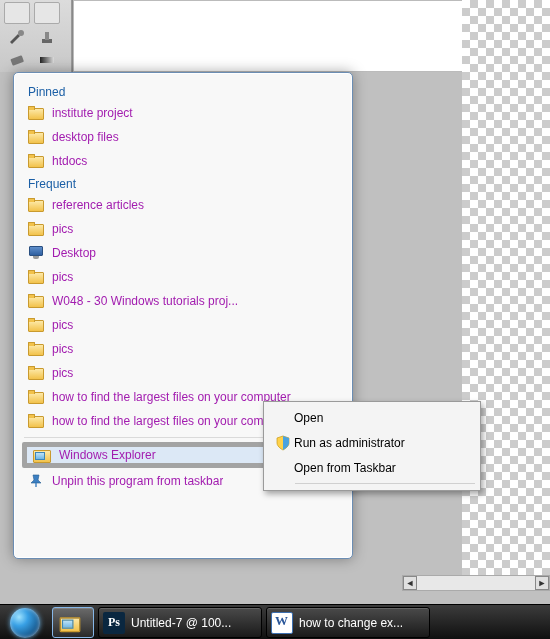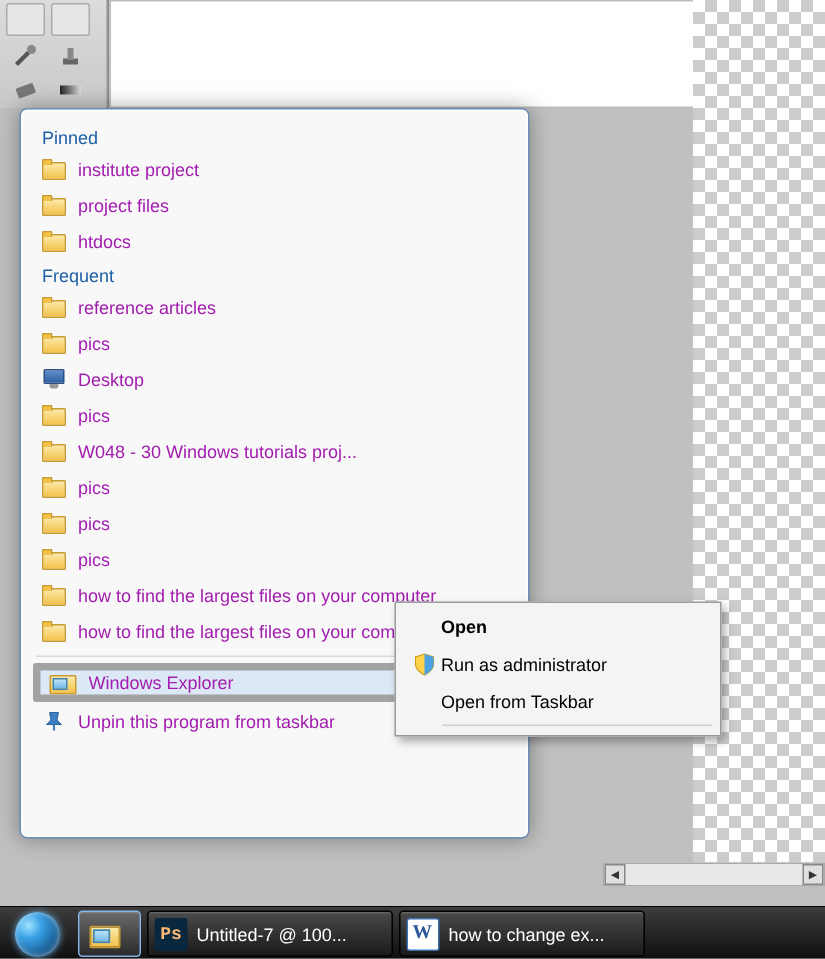--- a/index.html
+++ b/index.html
@@ -40,29 +40,29 @@
 .explorerico::before{content:"";position:absolute;left:0;top:3px;width:18px;height:13px;background:linear-gradient(#FDE9A8,#F2C24B);border:1px solid #C99A2E;border-radius:1px;box-sizing:border-box}
 .explorerico::after{content:"";position:absolute;left:2px;top:5px;width:10px;height:8px;background:linear-gradient(#BDE2F7,#6FB7E6);border:1px solid #3C86B8;box-sizing:border-box}
 .pinico{width:16px;height:16px;position:relative;display:block}
 .pinico svg{width:16px;height:16px}
 
 .ctx{position:absolute;left:263px;top:401px;width:218px;background:#F4F4F4;border:1px solid #9A9A9A;box-shadow:2px 3px 6px rgba(0,0,0,.35);padding:3px;box-sizing:border-box}
 .ctx .citem{display:flex;align-items:center;height:23px;border:1px solid transparent;border-radius:2px;padding:0 4px;font-size:12px;color:#000}
 .ctx .citem .cicon{width:22px;display:flex;justify-content:center}
 .ctx .citem.hi{background:#E8F0FA;border:1px solid #AECFF7}
 .ctx .csep{height:1px;background:#D0D0D0;margin:3px 2px 3px 28px}
-.ctx .bold{font-weight:700}
+.ctx .bold{font-weight:400}
 
 .taskbar{position:absolute;left:0;top:604px;width:550px;height:35px;background:linear-gradient(#3C3C3C,#0E0E0E);border-top:1px solid #000;display:flex;align-items:center}
 .startbtn{width:50px;height:35px;display:flex;align-items:center;justify-content:center}
 .orb{width:30px;height:30px;border-radius:50%;background:radial-gradient(circle at 30% 30%,#9FE3FF 0%,#38A0E5 30%,#185A8F 70%,#0B2B47 100%);box-shadow:0 0 5px rgba(120,200,255,.8),inset 0 0 4px rgba(255,255,255,.6);position:relative}
 .tbtn2{height:29px;margin:0 2px;border:1px solid #000;border-radius:3px;background:linear-gradient(#4A4A4A,#1A1A1A);display:flex;align-items:center;padding:0 8px 0 4px;color:#fff;font-size:12px;box-shadow:inset 0 1px 0 rgba(255,255,255,.15)}
 .tbtn2 .appico{width:22px;height:22px;margin-right:6px;display:flex;align-items:center;justify-content:center;border-radius:2px}
 .tbtn2.iconly{padding:0 6px}
-.psico{background:#0A2740;color:#fdba74;font-weight:700;font-size:12px;font-family:Liberation Mono, monospace}
+.psico{background:#0A2740;color:#ffffff;font-weight:700;font-size:12px;font-family:Liberation Serif, serif}
 .wdico{background:#fff;border:1px solid #3C6FB0;position:relative;box-sizing:border-box}
 .wdico::after{content:"W";position:absolute;left:3px;top:0px;color:#2B579A;font-weight:700;font-family:Georgia;font-size:13px}
 .shield{width:16px;height:16px}
 </style>
 </head>
 <body>
 
 <div class="stage">
   <div class="appbg">
     <div class="toolstrip">
@@ -99,21 +99,21 @@
   </div>
 
   <div class="jumplist">
     <div class="hdr">Pinned</div>
     <div class="item">
         <span class="folderico"></span>
         <span class="lbl">institute project</span>
       </div>
     <div class="item">
         <span class="folderico"></span>
-        <span class="lbl">project files</span>
+        <span class="lbl">desktop files</span>
       </div>
     <div class="item">
         <span class="folderico"></span>
         <span class="lbl">htdocs</span>
       </div>
 
     <div class="hdr">Frequent</div>
     <div class="item">
         <span class="folderico"></span>
         <span class="lbl">reference articles</span>

